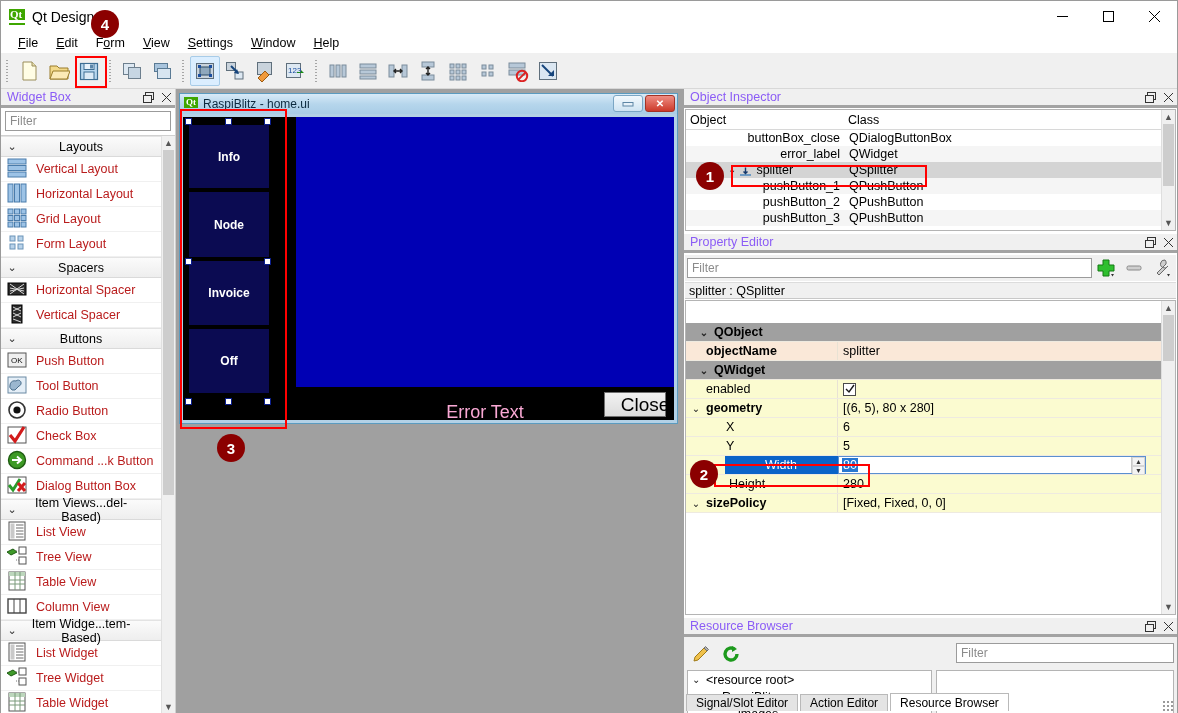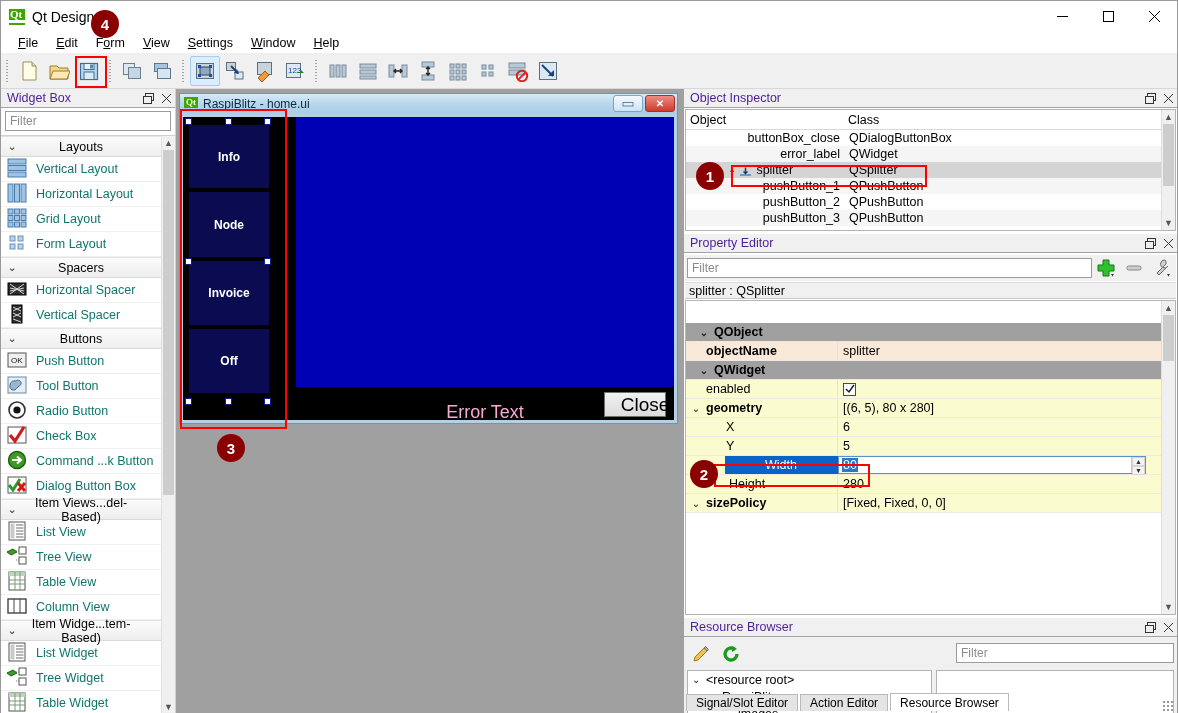--- a/index.html
+++ b/index.html
@@ -66,21 +66,21 @@
   .tb-btn {
     width: 30px; height: 30px; display:flex; align-items:center; justify-content:center;
     position: relative;
   }
   .tb-btn.active { background:#dbeeff; border:1px solid #a8cce8; border-radius:2px; }
 
   
   .dock-title {
     height: 19px; background: #f0f0f0;
     display: flex; align-items: center; padding-left: 6px;
-    font-size: 12.5px; color: #4c1d95; border-bottom: 1px solid #a3a3a3;
+    font-size: 12.5px; color: #8b5cf6; border-bottom: 3px solid #a3a3a3;
   }
   .dock-title .spacer { flex: 1; }
   .dock-btn { width: 18px; height: 17px; display:flex;align-items:center;justify-content:center; }
 
   
   #widgetbox {
     position: absolute; left: 0; top: 88px; width: 175px; height: 625px;
     background: #ffffff; border-right: 1px solid #d0d0d0;
     display: flex; flex-direction: column;
   }
@@ -99,21 +99,21 @@
   .wb-cat {
     height: 21px; display: flex; align-items: center;
     background: linear-gradient(to bottom, #fbfbfb, #eeeeee);
     border-top: 1px solid #e3e3e3; border-bottom: 1px solid #dadada;
     font-size: 12.5px; color: #000;
   }
   .wb-cat .chev { width: 22px; text-align:center; font-size: 11px; color:#333; }
   .wb-cat .cat-label { flex: 1; text-align: center; padding-right: 22px; }
   .wb-item {
     height: 25px; display: flex; align-items: center; padding-left: 5px;
-    border-bottom: 1px solid #f0f0f0; font-size: 12.5px; color:#0f766e;
+    border-bottom: 1px solid #f0f0f0; font-size: 12.5px; color:#b91c1c;
   }
   .wb-item .wico { width: 24px; height: 22px; margin-right: 6px; flex:0 0 auto; position:relative; }
   #wb-vscroll {
     position: absolute; right: 0; top: 0; width: 14px; bottom: 0;
     background: #f0f0f0; border-left: 1px solid #e0e0e0;
   }
   #wb-vscroll .arrow { height: 14px; display:flex;align-items:center;justify-content:center;font-size:9px;color:#555; }
   #wb-vscroll .thumb { position:absolute; left:1px; right:1px; top:14px; height:345px; background:#cdcdcd; }
 
   

